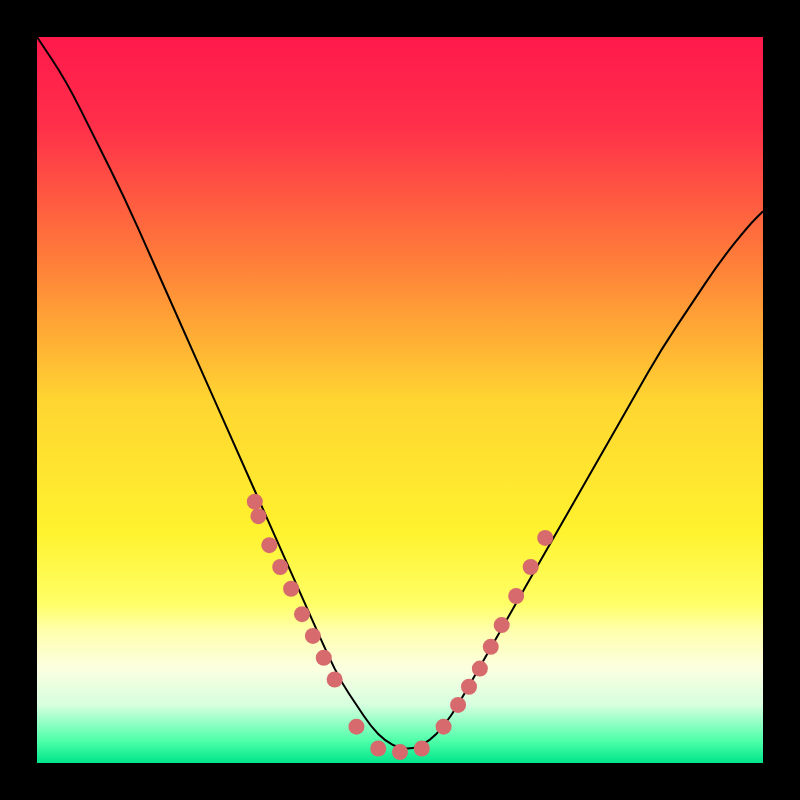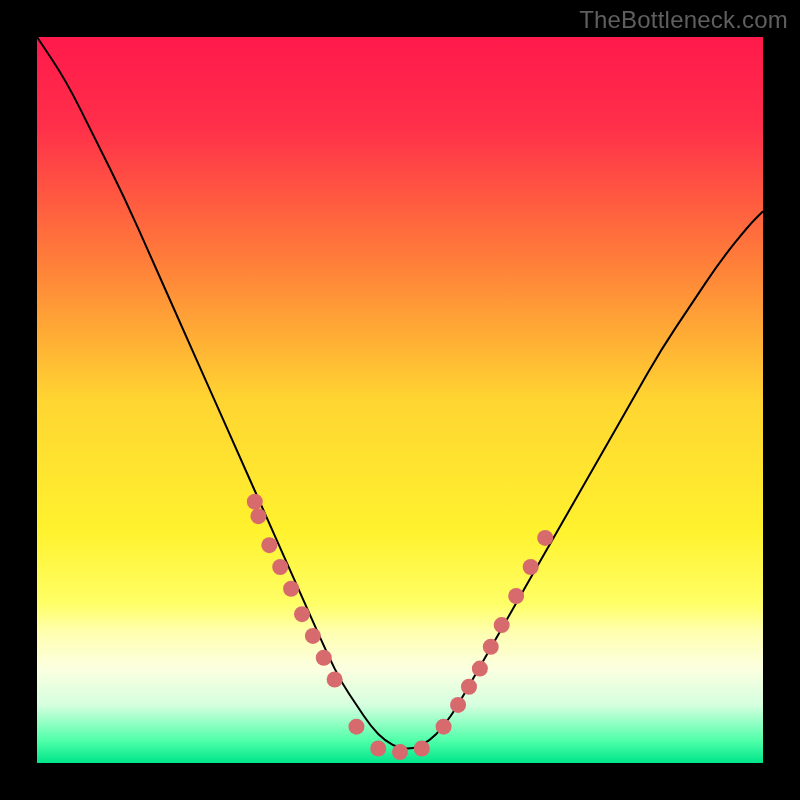--- a/index.html
+++ b/index.html
@@ -82,15 +82,14 @@
           <circle cx="442.86" cy="631.62" r="8" fill="#d76a6d"></circle>
           <circle cx="453.75" cy="609.84" r="8" fill="#d76a6d"></circle>
           <circle cx="464.64" cy="588.06" r="8" fill="#d76a6d"></circle>
           <circle cx="479.16" cy="559.02" r="8" fill="#d76a6d"></circle>
           <circle cx="493.68000000000006" cy="529.98" r="8" fill="#d76a6d"></circle>
           <circle cx="508.2" cy="500.94" r="8" fill="#d76a6d"></circle>
         </g>
     </svg>
   </div>
 
-  <div class="watermark">TheBottleneck.com</div>
 
 </div>
 
 </body></html>

